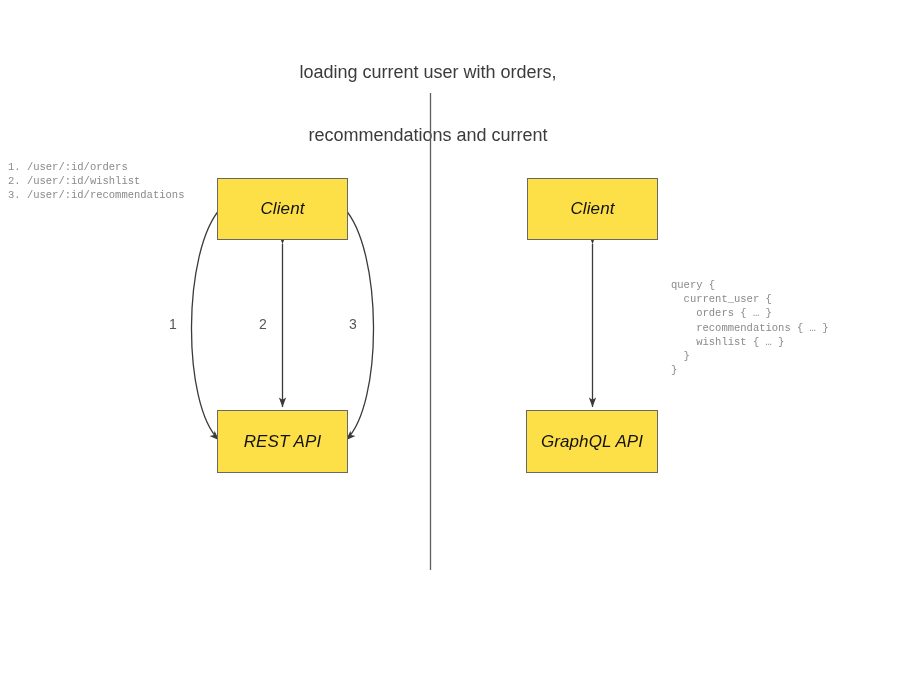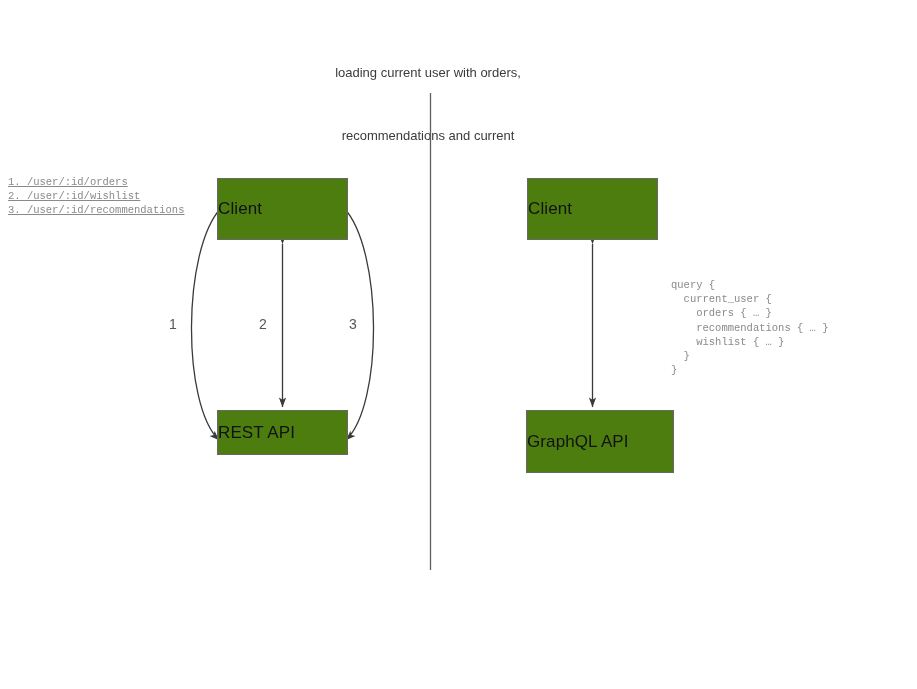--- a/index.html
+++ b/index.html
@@ -26,58 +26,59 @@
   }
 
   
   .title {
     position: absolute;
     left: 228px;
     top: 20px;
     width: 400px;
     text-align: center;
     font-family: "Liberation Sans", sans-serif;
-    font-size: 13px;
+    font-size: 18px;
     line-height: 21px;
     color: #3b3b3b;
     white-space: pre;
   }
 
   
   .draw {
     position: absolute;
     left: 0;
     top: 0;
     width: 917px;
     height: 689px;
     pointer-events: none;
   }
 
   
   .node {
     position: absolute;
     box-sizing: border-box;
-    background: #4d7c0f;
+    background: #fde047;
     border: 1.4px solid #686868;
     display: flex;
     align-items: center;
-    justify-content: flex-start;
+    justify-content: center;
+    font-style: italic;
   }
   .node-label {
     font-family: "Liberation Sans", sans-serif;
     font-size: 17px;
     color: #121212;
     letter-spacing: 0.1px;
     white-space: nowrap;
   }
 
   #node-rest-client  { left: 217px; top: 178px; width: 131px; height: 62px; }
-  #node-rest-api     { left: 217px; top: 410px; width: 131px; height: 45px; }
+  #node-rest-api     { left: 217px; top: 410px; width: 131px; height: 63px; }
   #node-gql-client   { left: 527px; top: 178px; width: 131px; height: 62px; }
-  #node-gql-api      { left: 526px; top: 410px; width: 148px; height: 63px; }
+  #node-gql-api      { left: 526px; top: 410px; width: 132px; height: 63px; }
 
   
   .edge-num {
     position: absolute;
     font-family: "Liberation Sans", sans-serif;
     font-size: 14px;
     color: #565656;
     width: 16px;
     text-align: center;
   }
@@ -87,21 +88,21 @@
 
   
   .code {
     position: absolute;
     font-family: "Liberation Mono", "DejaVu Sans Mono", monospace;
     font-size: 10.5px;
     line-height: 14.2px;
     color: #8a8a8a;
     white-space: pre;
   }
-  #rest-endpoints { left: 8px;   top: 175px; text-decoration: underline; }
+  #rest-endpoints { left: 8px;   top: 160px; }
   #gql-query      { left: 671px; top: 278px; }
 </style>
 </head>
 <body>
 
 <div id="canvas">
 
   <div class="title">
     <div>loading current user with orders,</div>
     <div>recommendations and current</div>

